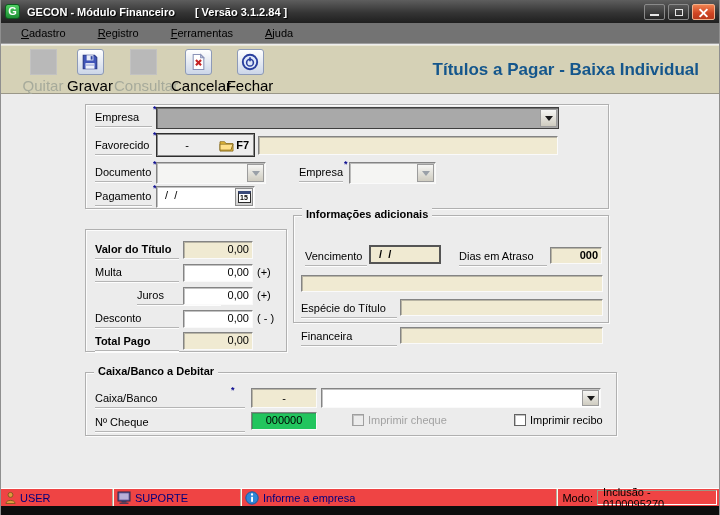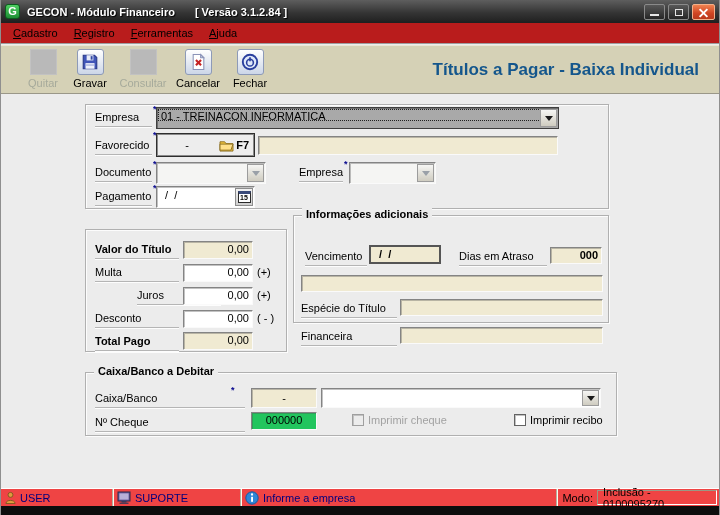--- a/index.html
+++ b/index.html
@@ -18,33 +18,33 @@
   .tb-btns { margin-left:auto; display:flex; gap:3px; align-items:center; }
   .tb-btn { width:21px; height:16px; border:1px solid #8a8a8a; border-radius:2px;
             background:linear-gradient(#585858,#262626); position:relative; }
   .tb-btn .min-glyph { position:absolute; left:5px; bottom:3px; width:9px; height:2px; background:#e6e6e6; }
   .tb-btn .max-glyph { position:absolute; left:6px; top:4px; width:8px; height:7px; border:1px solid #e6e6e6; }
   .tb-btn.close { width:23px; background:linear-gradient(#f08250,#cf4422 60%,#b93a1c); border-color:#f3b08a; }
   .x1,.x2 { position:absolute; left:5px; top:7px; width:11px; height:2px; background:#fff; }
   .x1 { transform:rotate(45deg); } .x2 { transform:rotate(-45deg); }
 
   
-  .menubar { position:absolute; top:23px; left:0; right:0; height:21px; background:#b91c1c;
-             border-bottom:1px solid #9e9e9e; display:flex; align-items:center; padding-left:4px; color:#000; }
+  .menubar { position:absolute; top:23px; left:0; right:0; height:21px; background:#737373;
+             border-bottom:1px solid #9e9e9e; display:flex; align-items:center; padding-left:12px; color:#000;gap:16px; }
   .menu-item { padding:3px 8px; }
   .akey { text-decoration:underline; }
 
   
   .toolbar { position:absolute; top:45px; left:0; right:0; height:49px; background:#d5d1b6;
              border-bottom:1px solid #9a9788; box-shadow:inset 0 1px 0 #eae7d6; }
   .tool-btn { position:absolute; top:4px; text-align:center; }
   .icon-frame { width:27px; height:26px; margin:0 auto 2px; border:1px solid #8d9ab8; border-radius:3px;
                 background:linear-gradient(#ffffff,#ccd6e8); display:flex; align-items:center; justify-content:center; }
   .icon-frame.disabled { border:1px solid #c2c2c2; border-radius:0; background:#b9b9b9; }
-  .tool-label { font-size:11px; color:#000; }
+  .tool-label { font-size:15px; color:#000; }
   .tool-label.disabled { color:#a6aa9b; }
   .page-title { position:absolute; right:20px; top:15px; font-size:17px; font-weight:bold; color:#14568c; }
 
   
   .gb { position:absolute; border:1px solid #b0b0b0;
         box-shadow:1px 1px 0 rgba(255,255,255,.85), inset 1px 1px 0 rgba(255,255,255,.85); }
   .legend { position:absolute; top:-8px; left:8px; background:#ececec; padding:0 4px; font-weight:bold; }
   .lbl { position:absolute; height:16px; color:#000; }
   .lbl.u { border-bottom:1px solid #b5b5b5; box-shadow:0 1px 0 #fdfdfd; }
   .lbl.b { font-weight:bold; }
@@ -167,21 +167,20 @@
       <div class="tool-label">Fechar</div>
     </div>
     <div class="page-title">Títulos a Pagar - Baixa Individual</div>
   </div>
 
   <div class="gb" style="left:84px; top:104px; width:524px; height:105px;"></div>
 
   <div class="lbl u" style="left:94px; top:111px; width:57px;">Empresa</div>
   <span class="req" style="left:152px; top:104px;">*</span>
   <div class="combo sunken focus" style="left:155px; top:107px; width:403px; height:22px;">
-    <span class="cv">01 - TREINACON INFORMATICA</span>
     <div class="drop-btn">
         <div class="tri"></div>
       </div>
   </div>
 
   <div class="lbl u" style="left:94px; top:139px; width:57px;">Favorecido</div>
   <span class="req" style="left:152px; top:130px;">*</span>
   <div class="picker" style="left:155px; top:133px; width:99px; height:24px;">
     <span class="code">-</span>
     <span class="f7">

